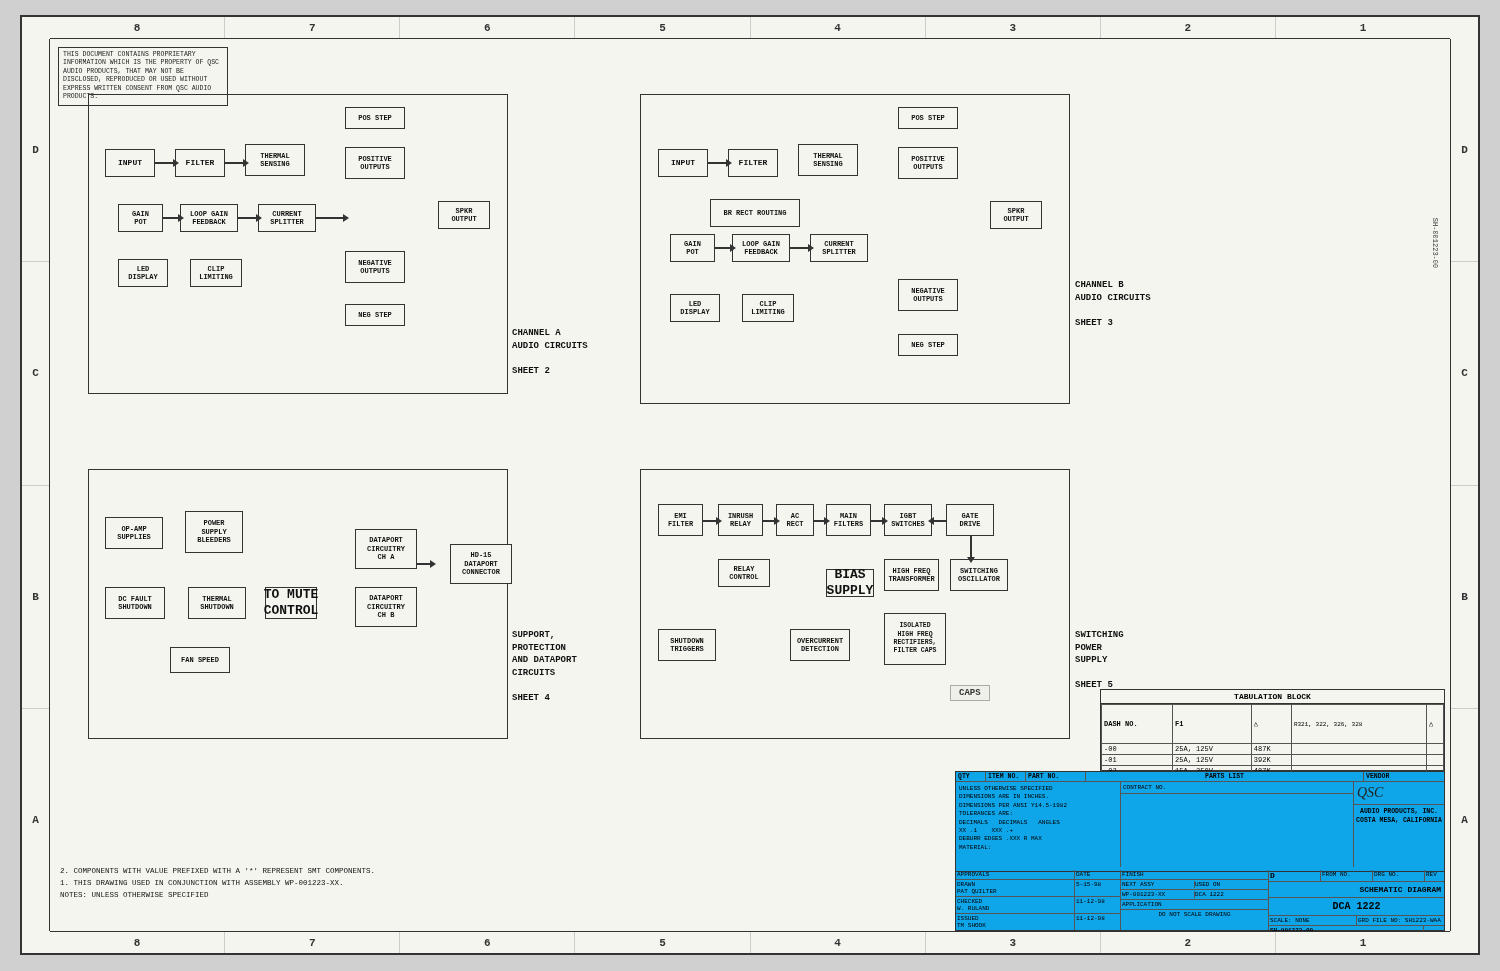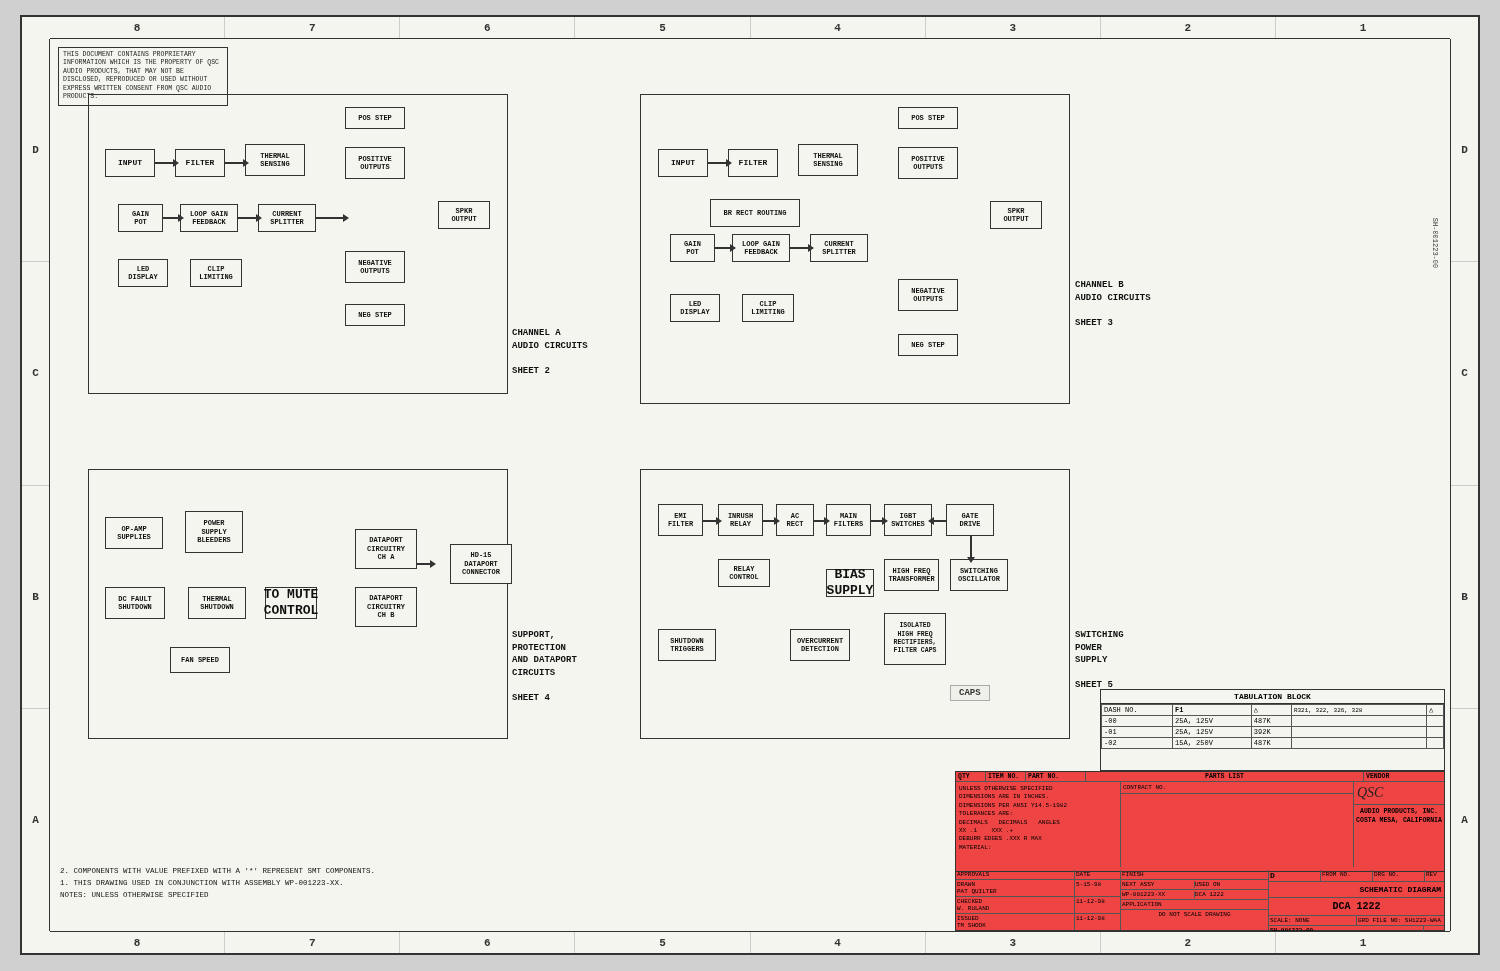--- a/index.html
+++ b/index.html
@@ -345,21 +345,21 @@
 
     <div class="arrow-down" style="left:920px;top:497px;height:23px;"></div>
 
     <div class="section-label" style="left:1025px;top:590px;">SWITCHING<br>POWER<br>SUPPLY<br><br>SHEET 5</div>
 
     <div style="position:absolute;bottom:160px;right:5px;width:345px;height:82px;border:1.5px solid #333;background:#f5f5f0;">
       <div style="text-align:center;font-size:8px;font-weight:bold;border-bottom:1px solid #333;padding:2px;">TABULATION BLOCK</div>
       <table style="width:100%;border-collapse:collapse;font-size:7px;">
         <tbody>
             <tr>
-          <td style="border:0.5px solid #555;padding:1px 2px;font-weight:normal;">DASH NO.</td>
+          <td style="border:0.5px solid #555;padding:15px 2px;font-weight:bold;">DASH NO.</td>
           <td style="border:0.5px solid #555;padding:1px 2px;font-weight:bold;">F1</td>
           <td style="border:0.5px solid #555;padding:1px 2px;">△</td>
           <td style="border:0.5px solid #555;padding:1px 2px;font-size:6px;">R321, 322, 326, 328</td>
           <td style="border:0.5px solid #555;padding:1px 2px;">△</td>
         </tr>
         <tr>
           <td style="border:0.5px solid #555;padding:1px 2px;">-00</td>
           <td style="border:0.5px solid #555;padding:1px 2px;">25A, 125V</td>
           <td style="border:0.5px solid #555;padding:1px 2px;">487K</td>
           <td style="border:0.5px solid #555;padding:1px 2px;"></td>
@@ -376,21 +376,21 @@
           <td style="border:0.5px solid #555;padding:1px 2px;">-02</td>
           <td style="border:0.5px solid #555;padding:1px 2px;">15A, 250V</td>
           <td style="border:0.5px solid #555;padding:1px 2px;">487K</td>
           <td style="border:0.5px solid #555;padding:1px 2px;"></td>
           <td style="border:0.5px solid #555;padding:1px 2px;"></td>
         </tr>
       </tbody>
         </table>
     </div>
 
-    <div style="position:absolute;bottom:0;right:5px;width:490px;height:160px;border:1.5px solid #333;background:#ef4444;">
+    <div style="position:absolute;bottom:0;right:5px;width:490px;height:160px;border:1.5px solid #333;background:#0ea5e9;">
 
       <div style="position:absolute;top:0;left:0;right:0;height:100px;border-bottom:1px solid #333;">
 
         <div style="display:flex;border-bottom:1px solid #555;font-size:6.5px;font-weight:bold;">
           <div style="width:30px;border-right:1px solid #555;padding:1px 2px;">QTY</div>
           <div style="width:40px;border-right:1px solid #555;padding:1px 2px;">ITEM NO.</div>
           <div style="width:60px;border-right:1px solid #555;padding:1px 2px;">PART NO.</div>
           <div style="flex:1;border-right:1px solid #555;padding:1px 2px;font-weight:bold;text-align:center;">PARTS LIST</div>
           <div style="width:80px;padding:1px 2px;">VENDOR</div>
         </div>

